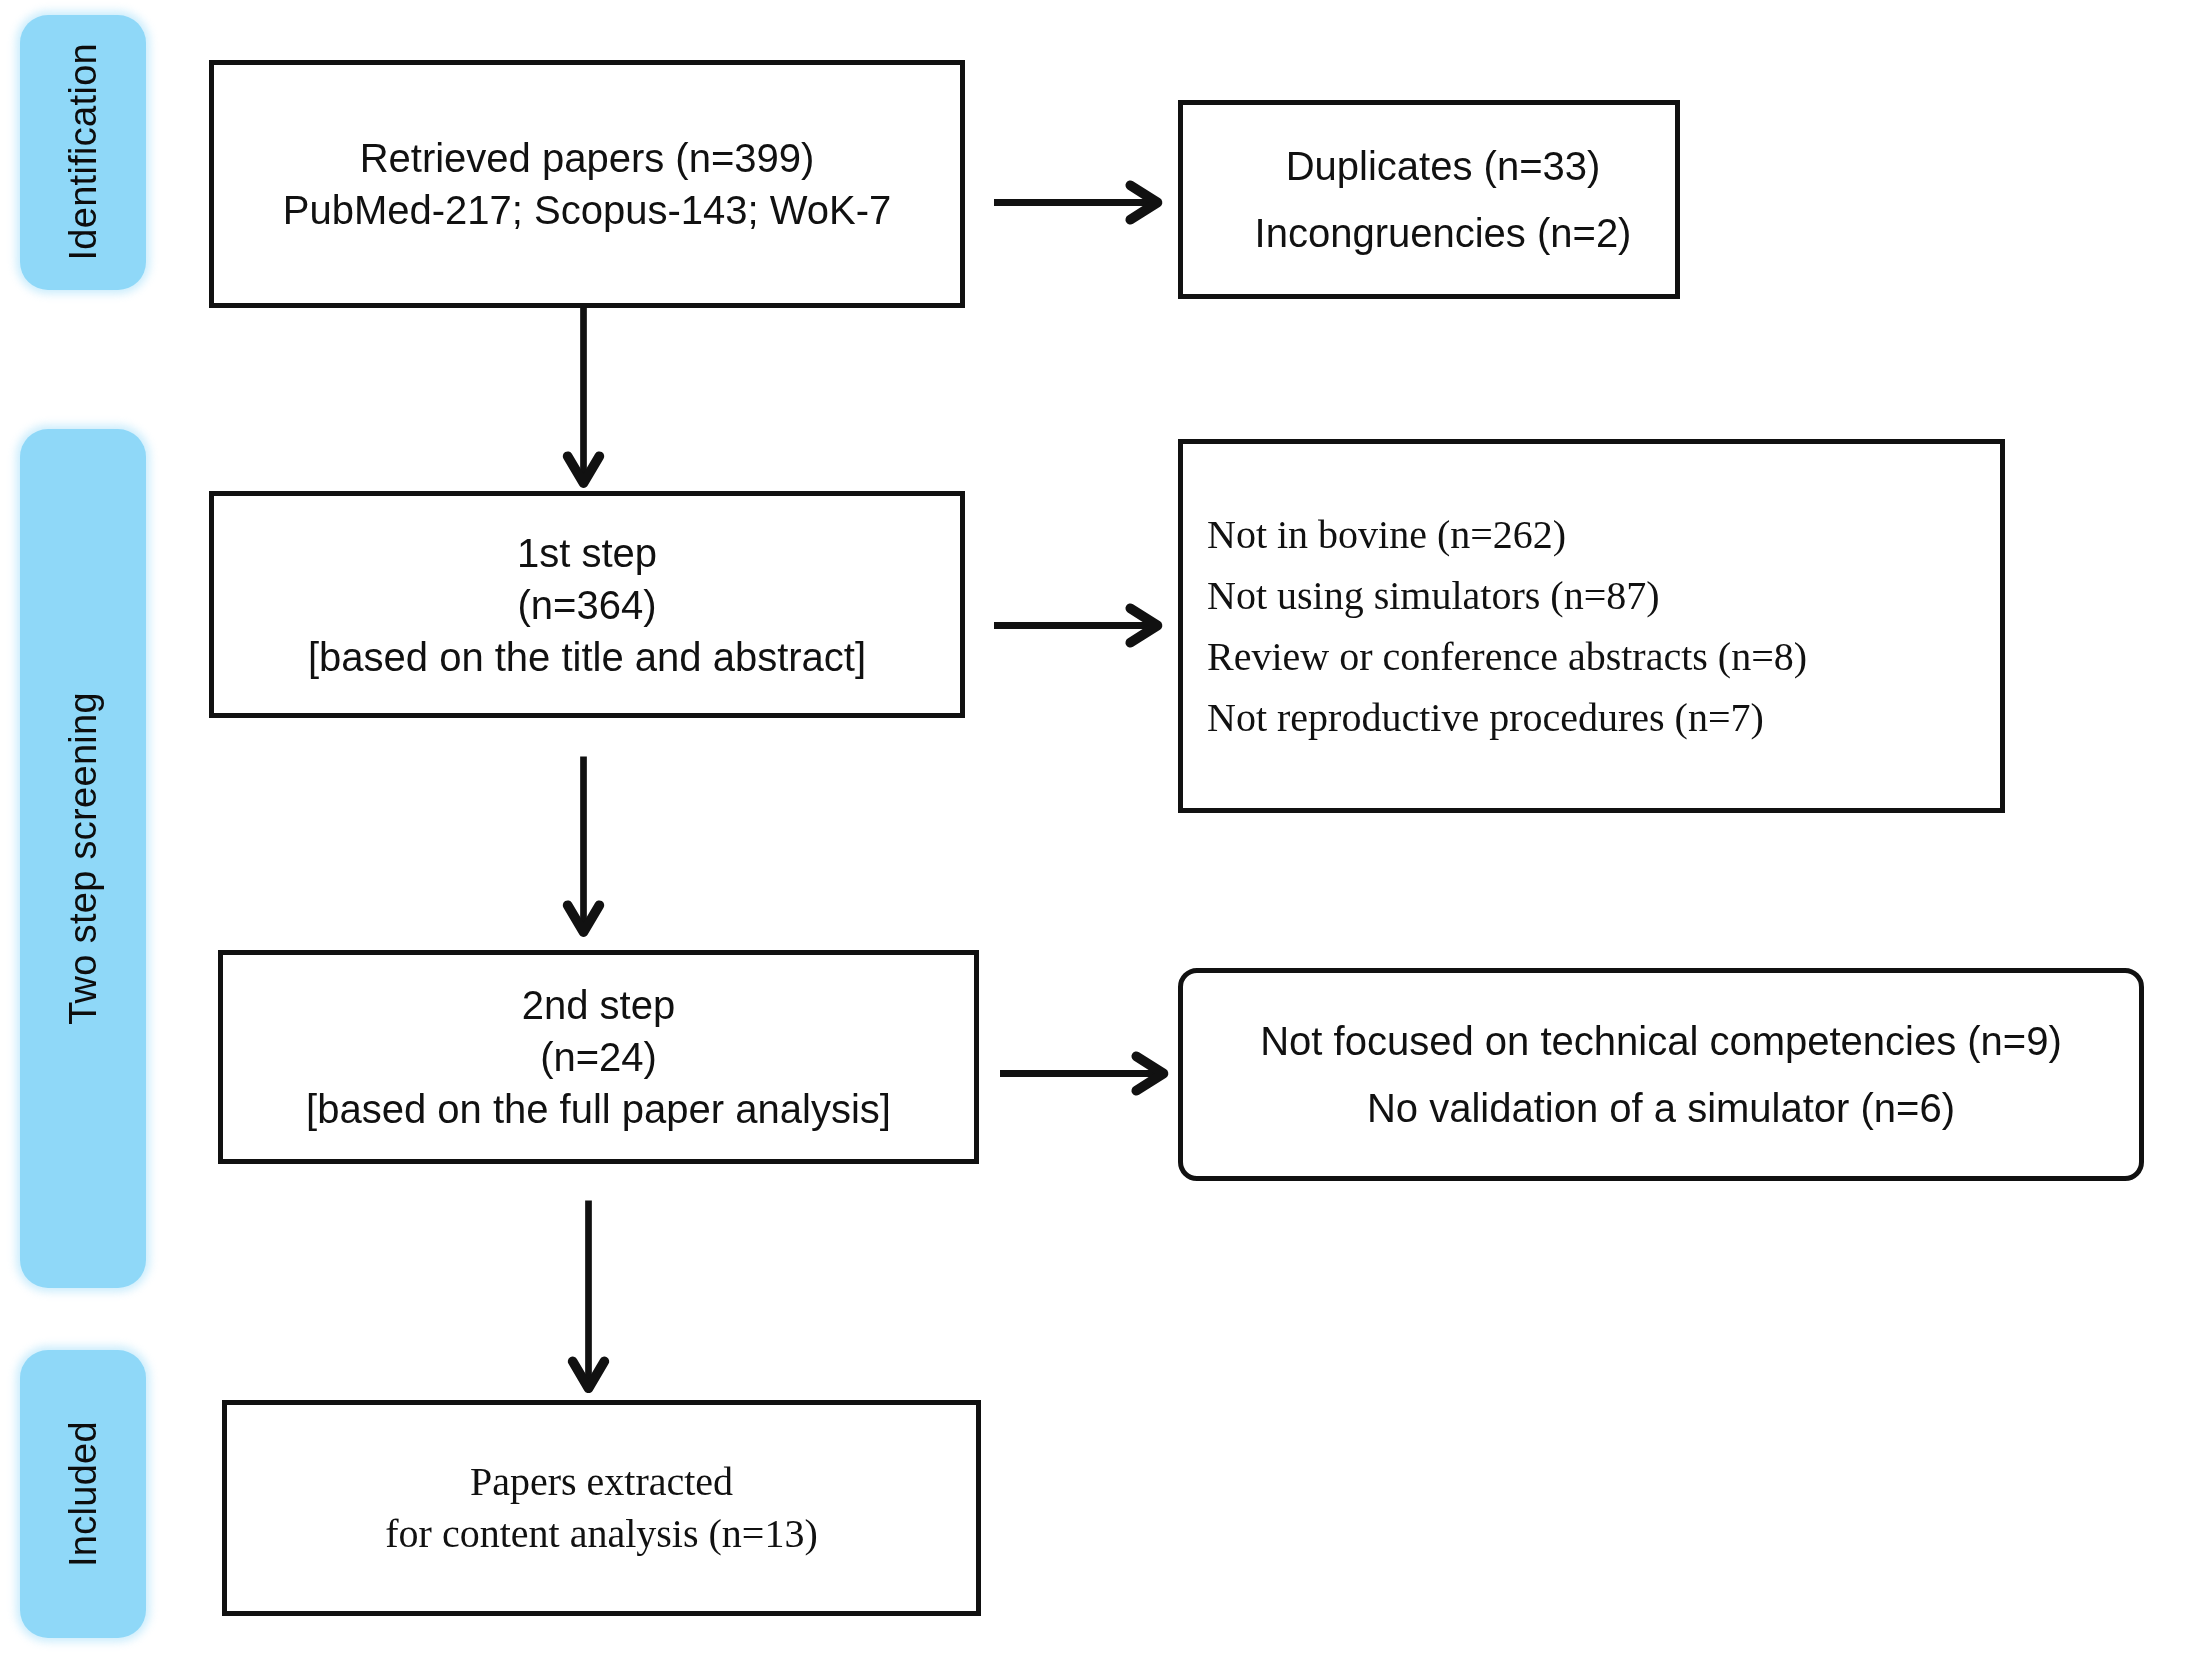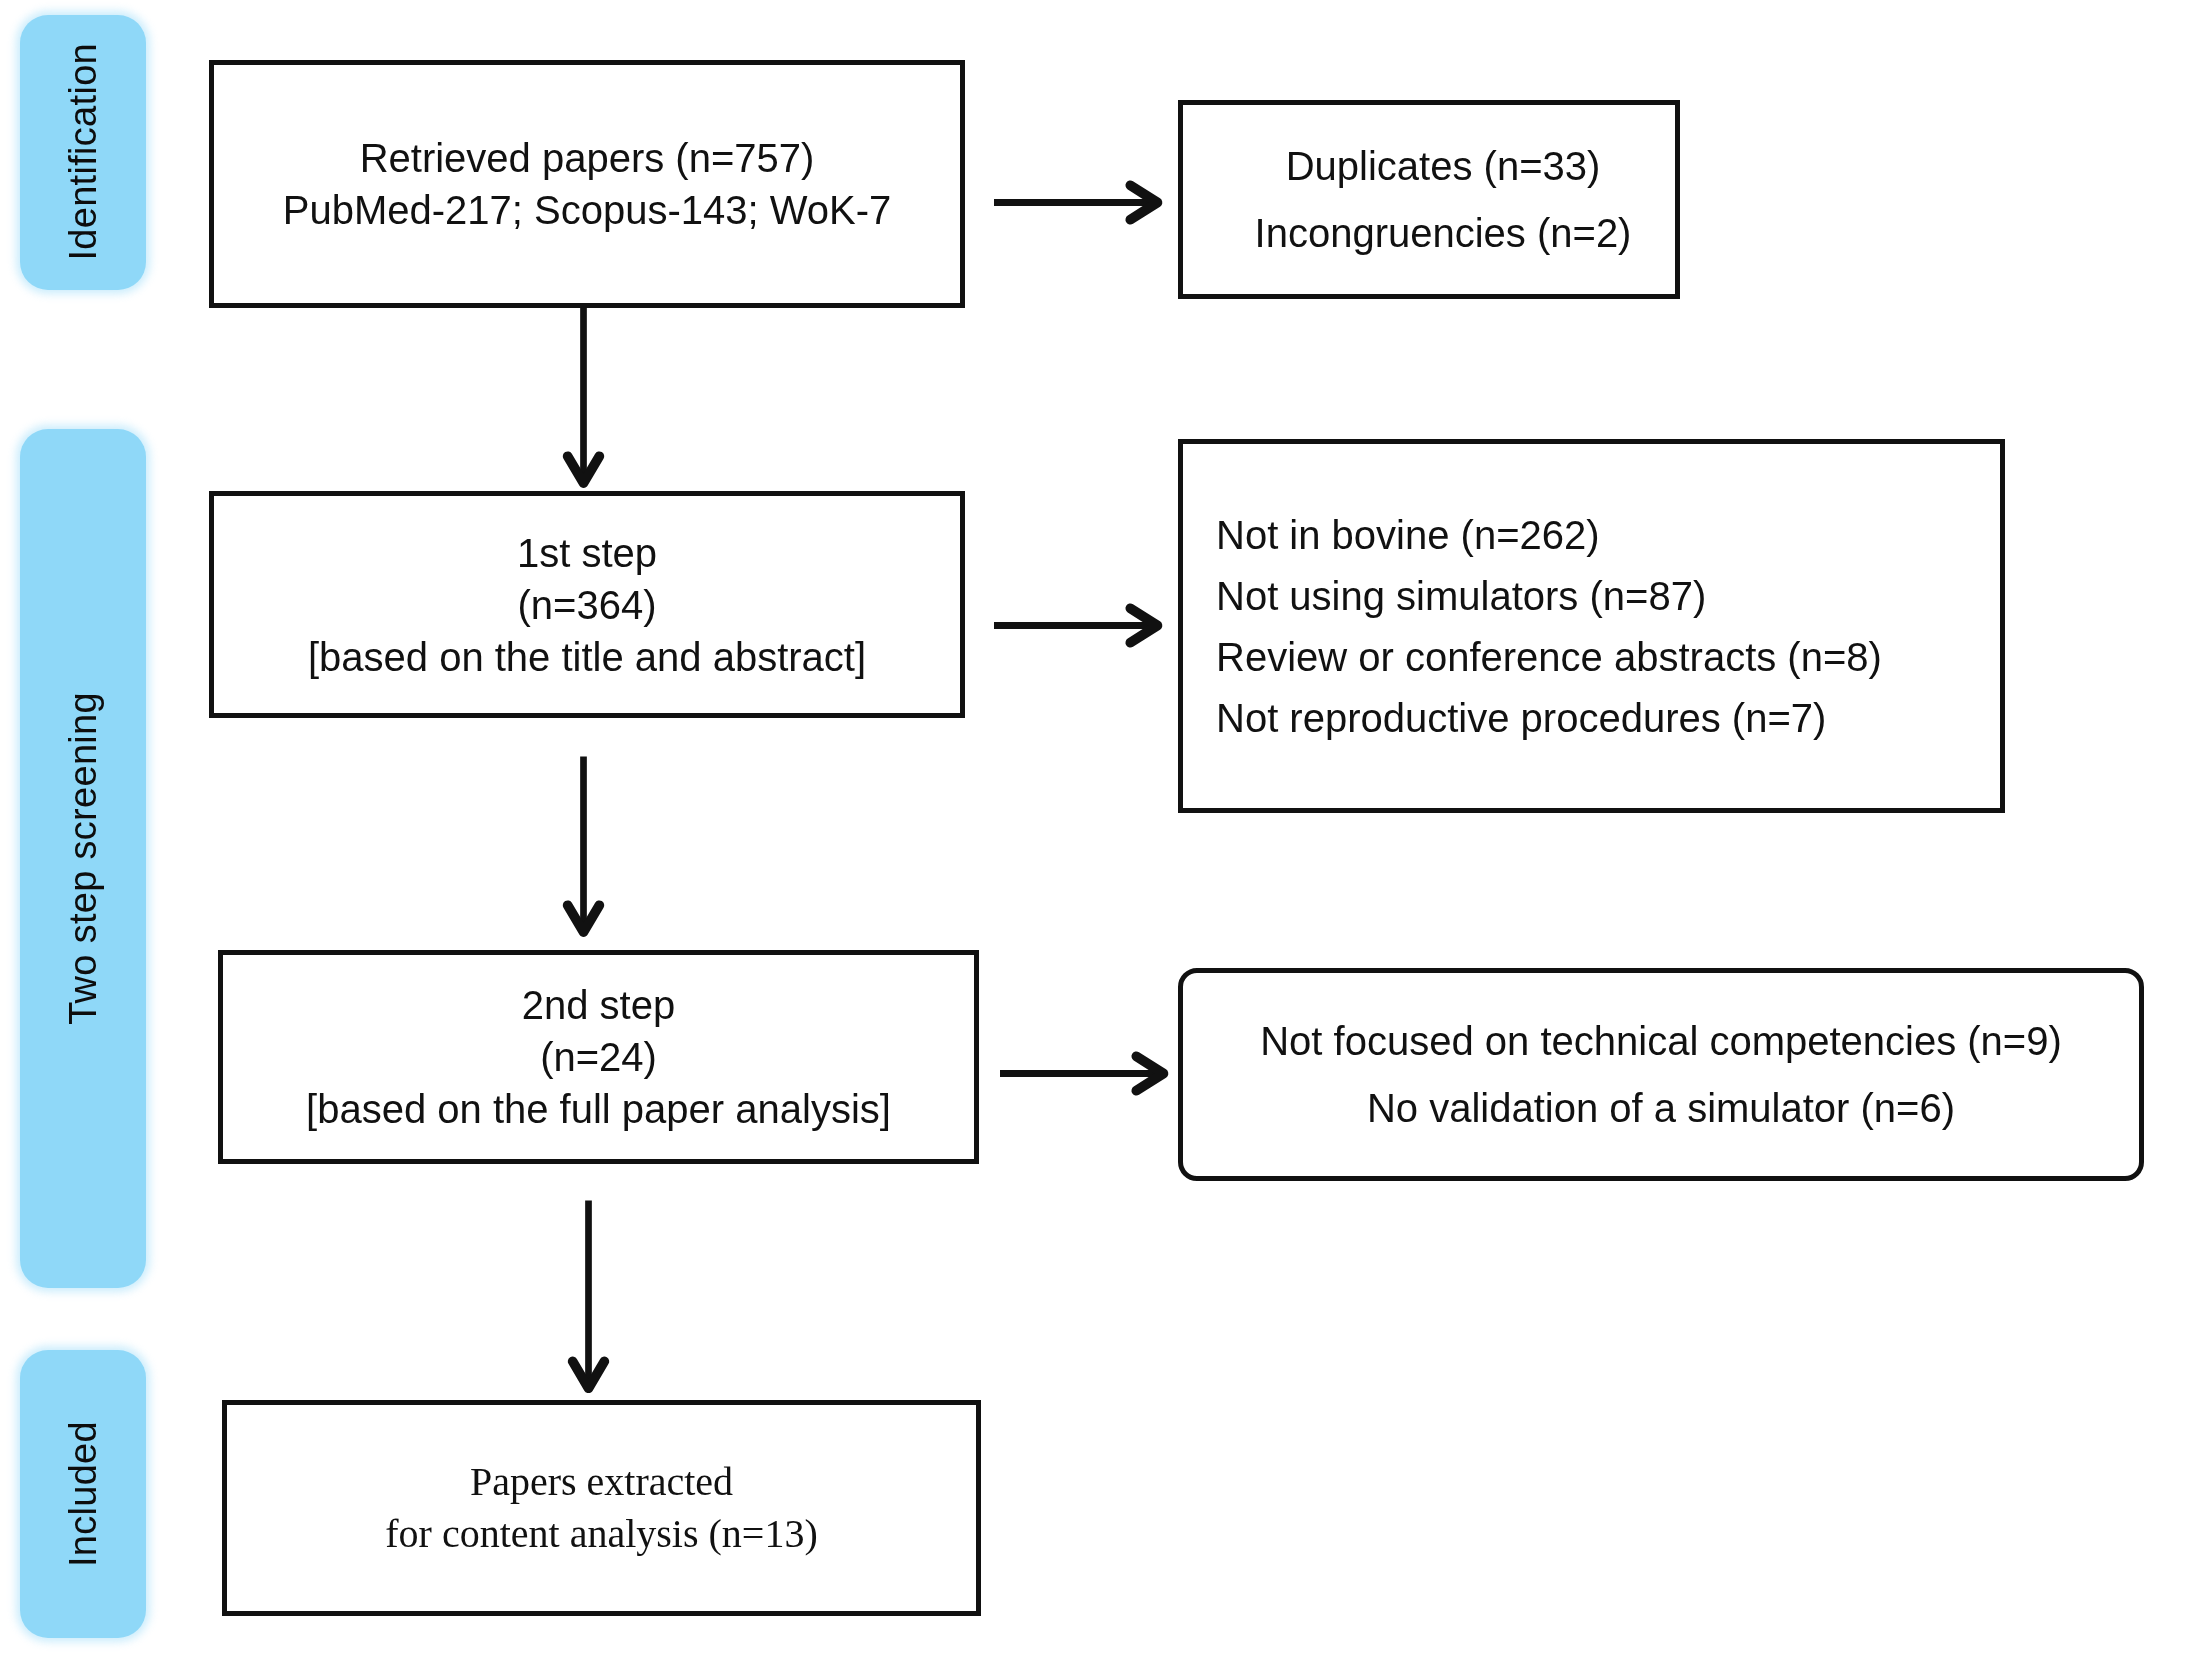--- a/index.html
+++ b/index.html
@@ -88,21 +88,21 @@
   <div class="stage-band" style="left:20px; top:429px; width:126px; height:859px;">
     <span class="stage-label">Two step screening</span>
   </div>
 
   <div class="stage-band" style="left:20px; top:1350px; width:126px; height:288px;">
     <span class="stage-label">Included</span>
   </div>
 
   <div class="flow-box center" style="left:209px; top:60px; width:756px; height:248px;">
     <div class="lines">
-      <div class="box-line">Retrieved papers (n=757)</div>
+      <div class="box-line">Retrieved papers (n=399)</div>
       <div class="box-line">PubMed-217; Scopus-143; WoK-7</div>
     </div>
   </div>
 
   <div class="flow-box center spaced2" style="left:1178px; top:100px; width:502px; height:199px;padding-left:28px;">
     <div class="lines">
       <div class="box-line">Duplicates (n=33)</div>
       <div class="box-line">Incongruencies (n=2)</div>
     </div>
   </div>
@@ -123,21 +123,21 @@
 
   <div class="flow-box center" style="left:209px; top:491px; width:756px; height:227px;">
     <div class="lines">
       <div class="box-line">1st step</div>
       <div class="box-line">(n=364)</div>
       <div class="box-line">[based on the title and abstract]</div>
     </div>
   </div>
 
   <div class="flow-box left spaced4" style="left:1178px; top:439px; width:827px; height:374px;">
-    <div class="lines" style="padding:0 33px;">
+    <div class="lines" style="padding:0 24px;font-family:Liberation Serif, serif;">
       <div class="box-line">Not in bovine (n=262)</div>
       <div class="box-line">Not using simulators (n=87)</div>
       <div class="box-line">Review or conference abstracts (n=8)</div>
       <div class="box-line">Not reproductive procedures  (n=7)</div>
     </div>
   </div>
 
   <div class="arrow" style="left:994px; top:607px; width:172px; height:37px;">
     <svg width="172" height="37" viewBox="0 0 280 60">
       <line x1="0" y1="30" x2="262" y2="30" stroke="#111111" stroke-width="11"></line>

